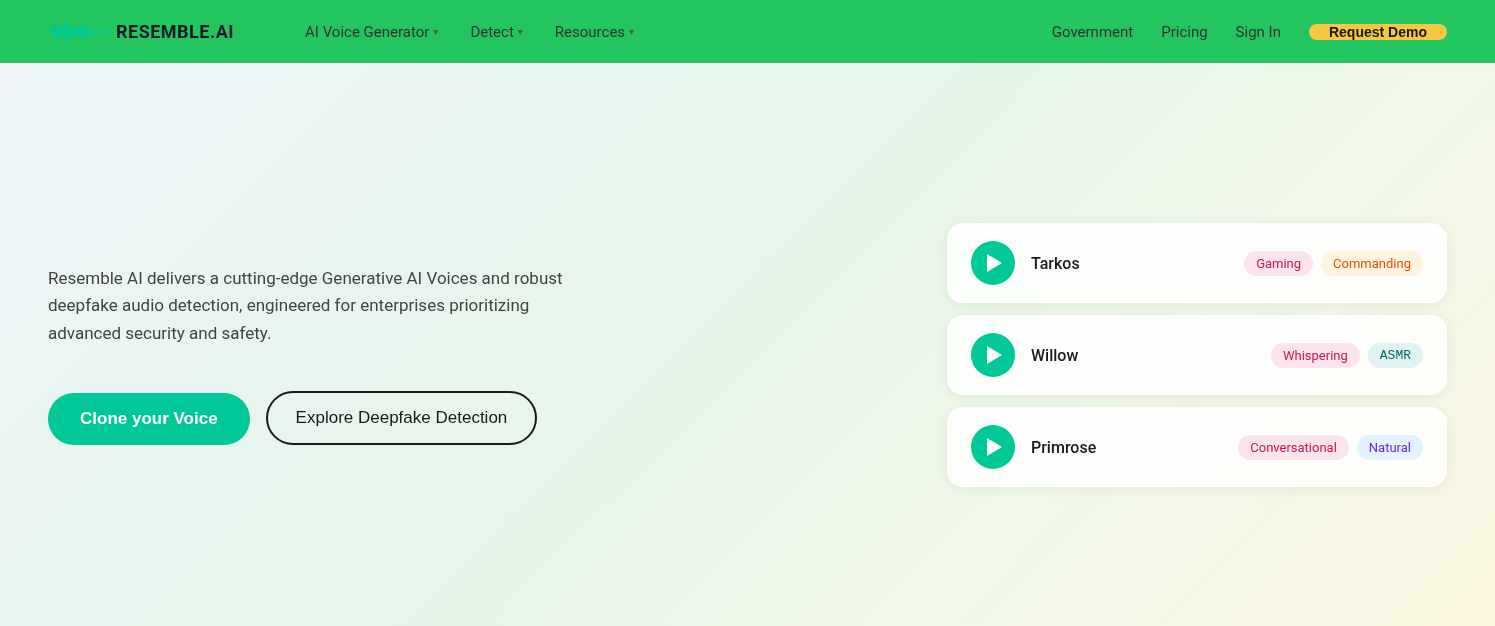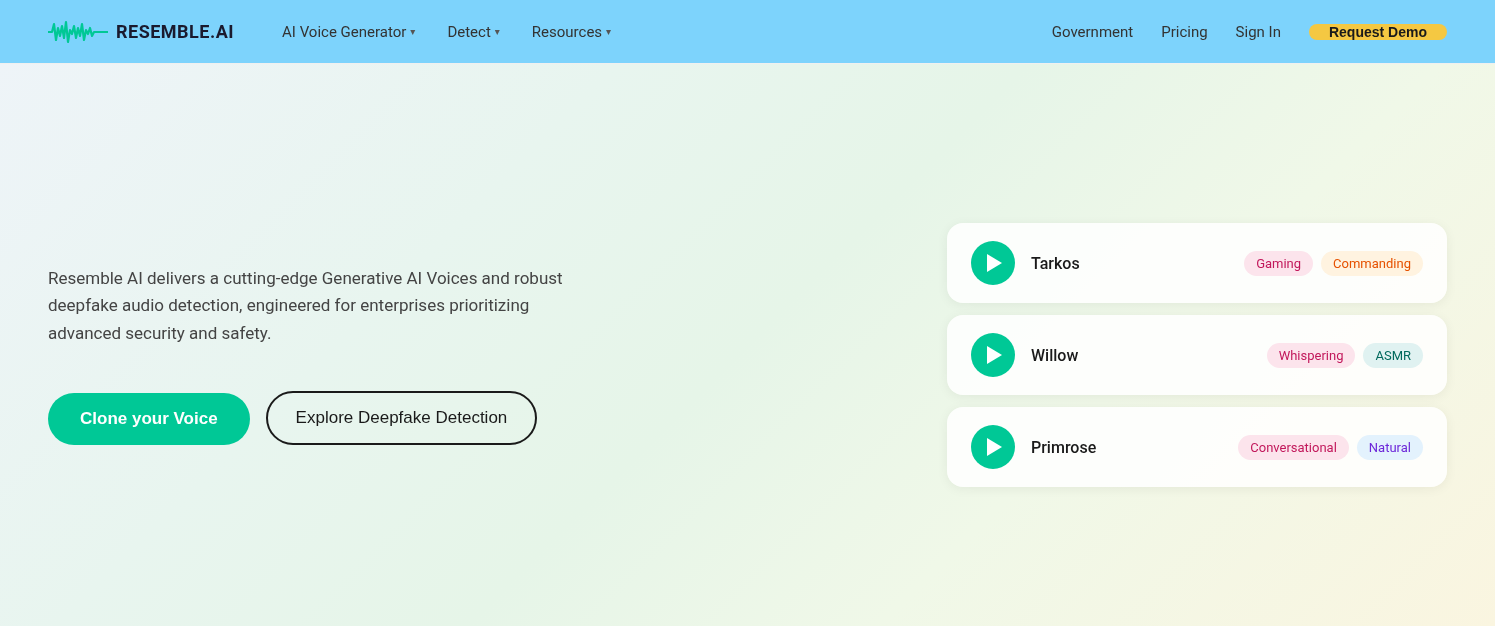--- a/index.html
+++ b/index.html
@@ -16,21 +16,21 @@
       overflow-x: hidden;
     }
 
     
     .navbar {
       display: flex;
       align-items: center;
       justify-content: space-between;
       padding: 0 48px;
       height: 64px;
-      background: #7dd3fc;
+      background: #22c55e;
       border-bottom: 1px solid #f0f0f0;
       position: relative;
       z-index: 10;
     }
 
     .navbar-left {
       display: flex;
       align-items: center;
       gap: 48px;
     }
@@ -51,20 +51,21 @@
       font-size: 18px;
       font-weight: 700;
       color: #1a1a2e;
       letter-spacing: 0.5px;
     }
 
     .nav-links {
       display: flex;
       align-items: center;
       gap: 32px;
+      margin-left: 23px;
     }
 
     .nav-item {
       display: flex;
       align-items: center;
       gap: 4px;
       font-size: 15px;
       color: #333;
       cursor: pointer;
       white-space: nowrap;
@@ -231,20 +232,21 @@
     }
 
     .tag-peach {
       background: #fff3e0;
       color: #e65100;
     }
 
     .tag-teal {
       background: #e0f2f1;
       color: #00695c;
+      font-family: Liberation Mono, monospace;
     }
 
     .tag-blue {
       background: #e3f2fd;
       color: #6d28d9;
     }
   </style>
 </head>
 <body>
 

